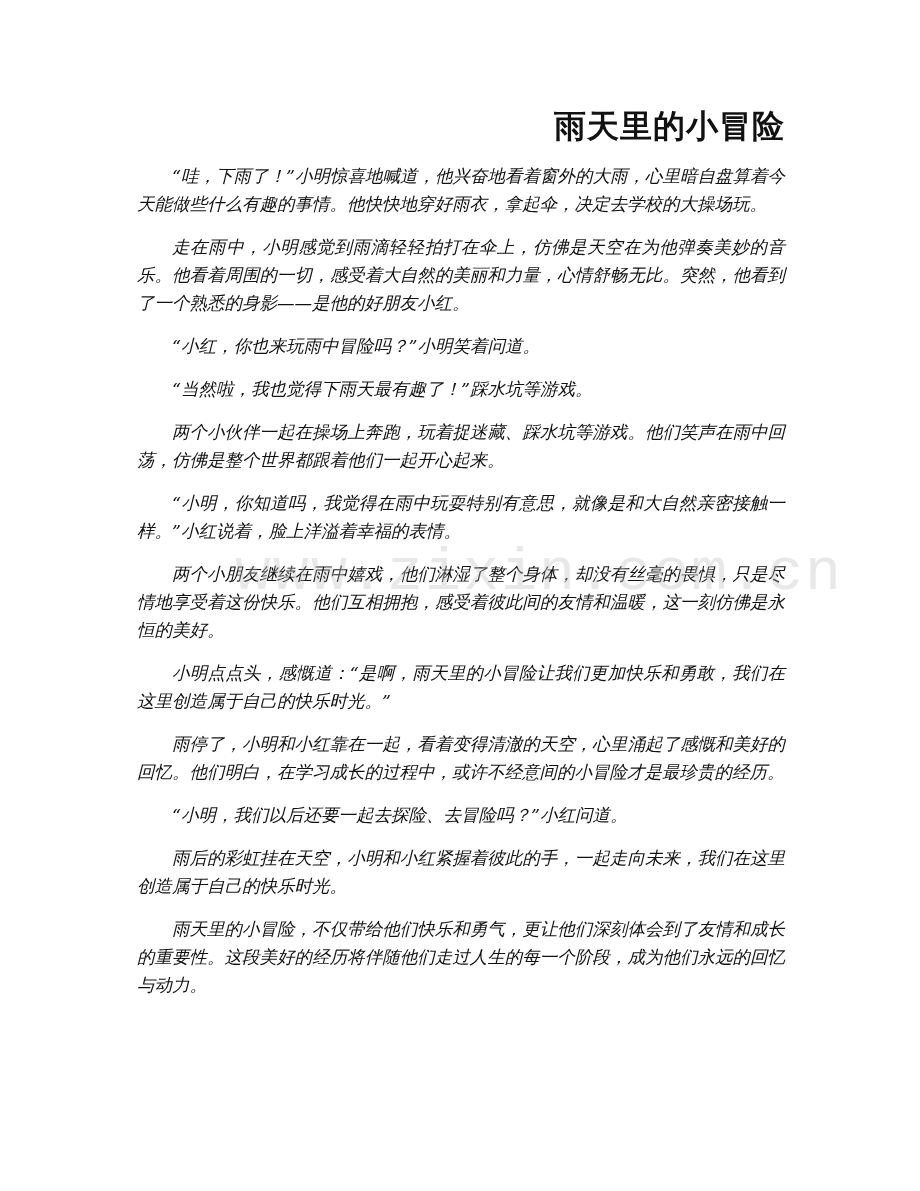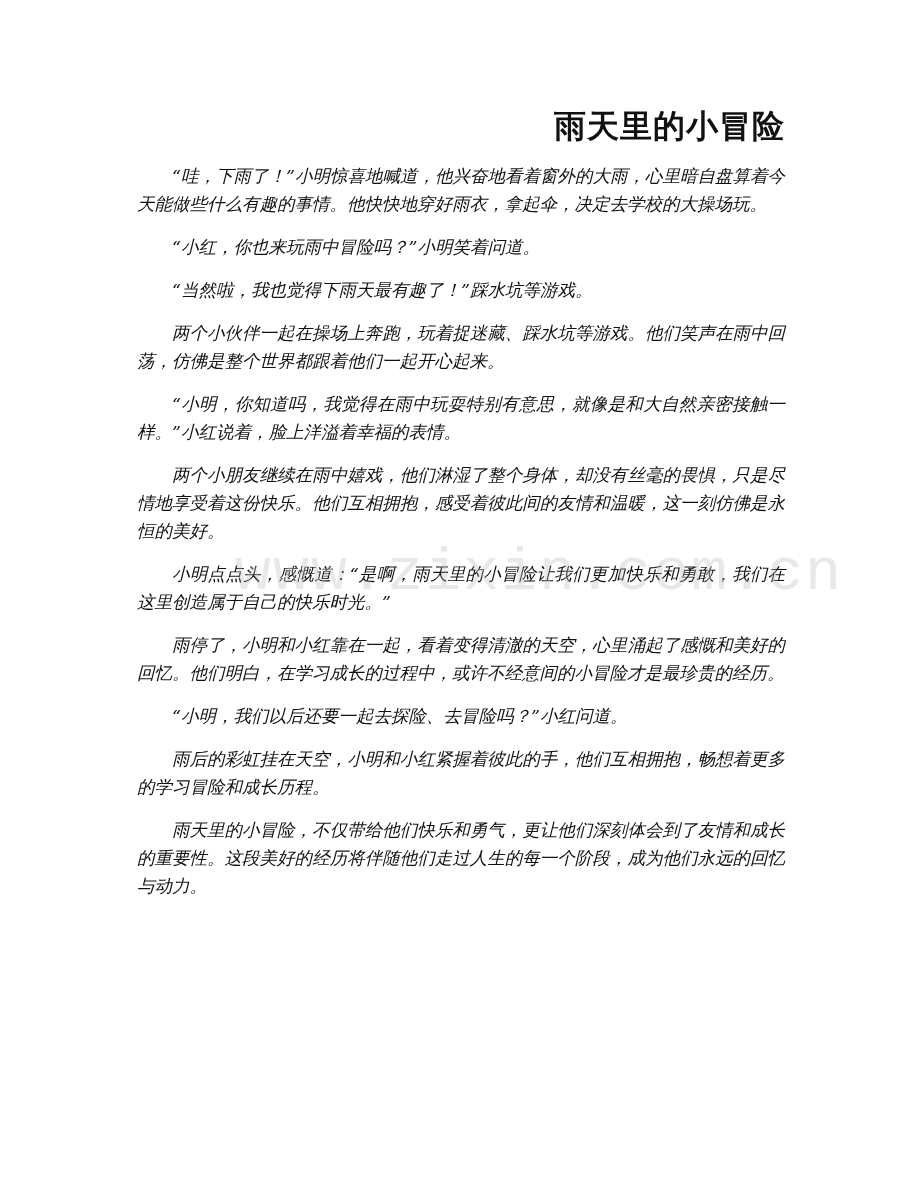--- a/index.html
+++ b/index.html
@@ -36,25 +36,26 @@
     pointer-events: none;
     white-space: nowrap;
   }
 </style>
 </head>
 <body>
 
 <div class="page">
   <h1 class="title">雨天里的小冒险</h1>
   <p class="para">“哇，下雨了！”小明惊喜地喊道，他兴奋地看着窗外的大雨，心里暗自盘算着今天能做些什么有趣的事情。他快快地穿好雨衣，拿起伞，决定去学校的大操场玩。</p>
+  <p class="para">走在雨中，小明感觉到雨滴轻轻拍打在伞上，仿佛是天空在为他弹奏美妙的音乐。他看着周围的一切，感受着大自然的美丽和力量，心情舒畅无比。突然，他看到了一个熟悉的身影——是他的好朋友小红。</p>
   <p class="para">“小红，你也来玩雨中冒险吗？”小明笑着问道。</p>
   <p class="para">“当然啦，我也觉得下雨天最有趣了！”踩水坑等游戏。</p>
   <p class="para">两个小伙伴一起在操场上奔跑，玩着捉迷藏、踩水坑等游戏。他们笑声在雨中回荡，仿佛是整个世界都跟着他们一起开心起来。</p>
   <p class="para">“小明，你知道吗，我觉得在雨中玩耍特别有意思，就像是和大自然亲密接触一样。”小红说着，脸上洋溢着幸福的表情。</p>
   <p class="para">两个小朋友继续在雨中嬉戏，他们淋湿了整个身体，却没有丝毫的畏惧，只是尽情地享受着这份快乐。他们互相拥抱，感受着彼此间的友情和温暖，这一刻仿佛是永恒的美好。</p>
   <p class="para">小明点点头，感慨道：“是啊，雨天里的小冒险让我们更加快乐和勇敢，我们在这里创造属于自己的快乐时光。”</p>
   <p class="para">雨停了，小明和小红靠在一起，看着变得清澈的天空，心里涌起了感慨和美好的回忆。他们明白，在学习成长的过程中，或许不经意间的小冒险才是最珍贵的经历。</p>
   <p class="para">“小明，我们以后还要一起去探险、去冒险吗？”小红问道。</p>
-  <p class="para">雨后的彩虹挂在天空，小明和小红紧握着彼此的手，他们互相拥抱，畅想着更多的学习冒险和成长历程。</p>
+  <p class="para">雨后的彩虹挂在天空，小明和小红紧握着彼此的手，一起走向未来，我们在这里创造属于自己的快乐时光。</p>
   <p class="para">雨天里的小冒险，不仅带给他们快乐和勇气，更让他们深刻体会到了友情和成长的重要性。这段美好的经历将伴随他们走过人生的每一个阶段，成为他们永远的回忆与动力。</p>
 </div>
 
 <div class="watermark">www.zixin.com.cn</div>
 
 </body></html>

